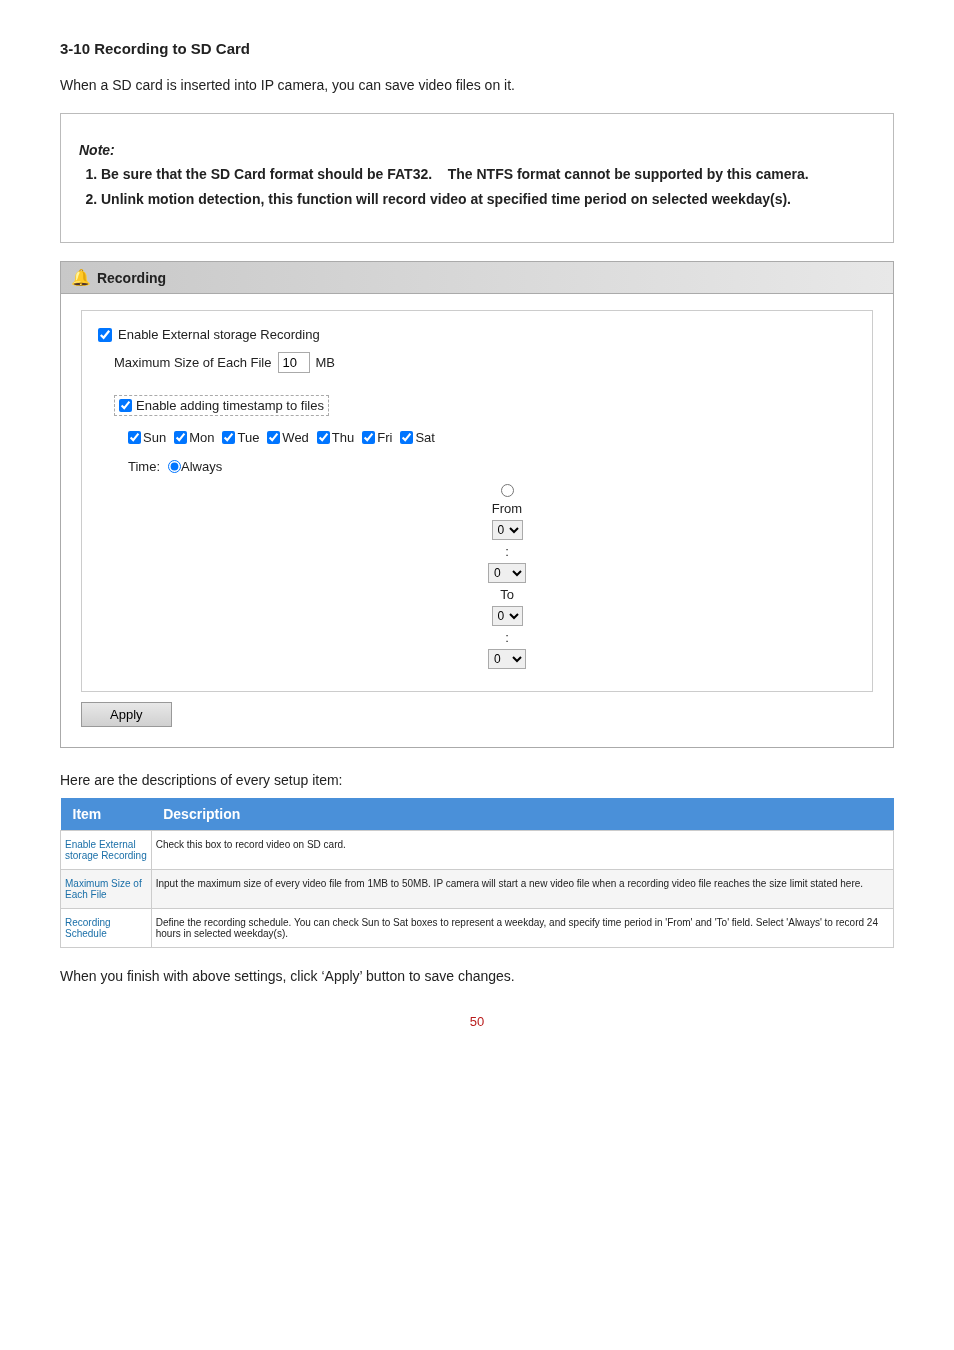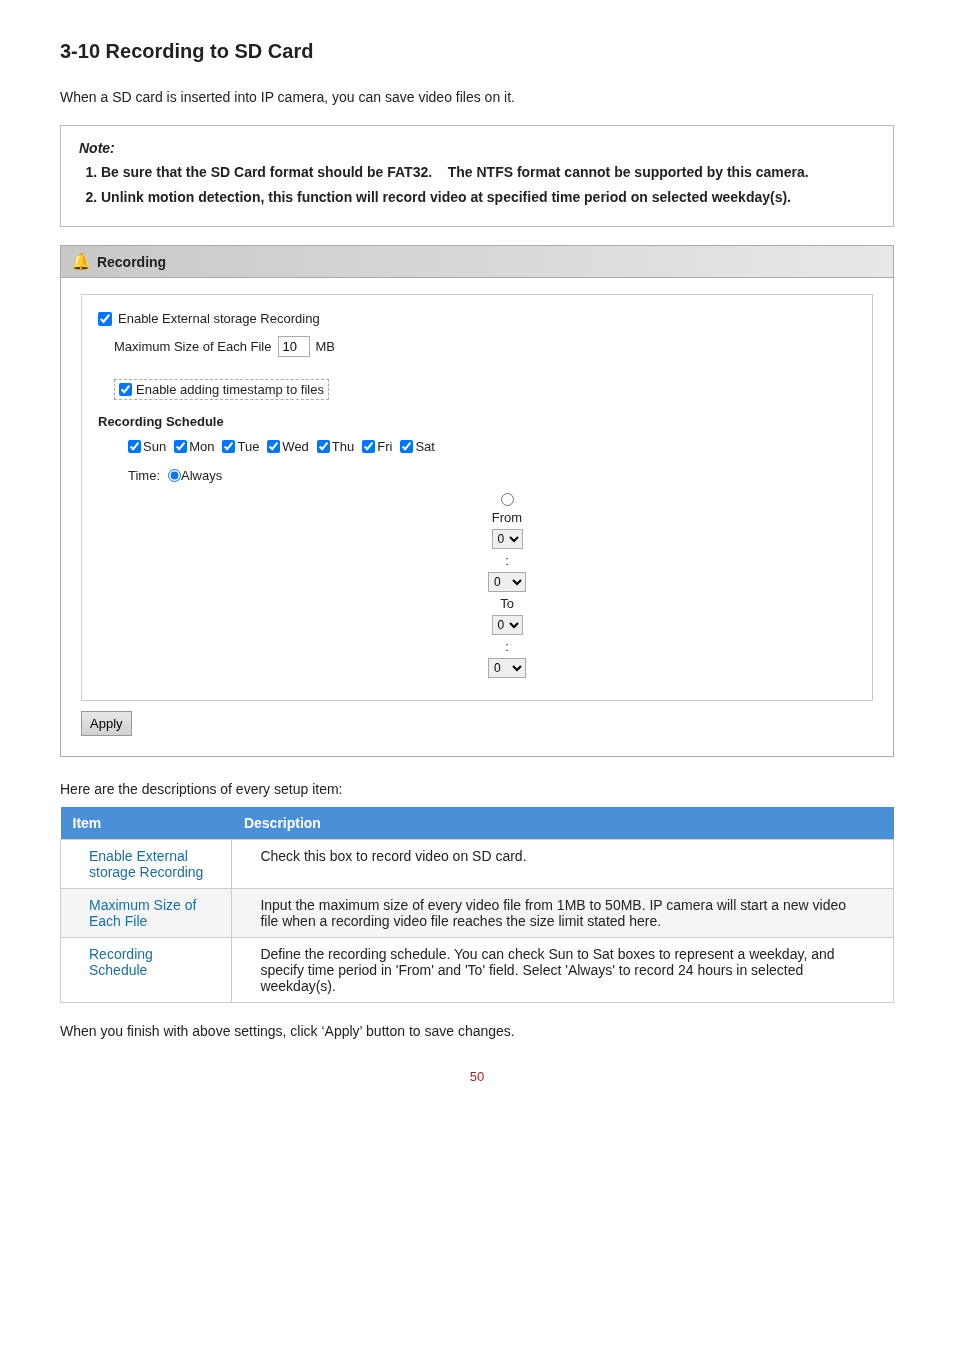--- a/index.html
+++ b/index.html
@@ -7,33 +7,33 @@
       font-family: Arial, Helvetica, sans-serif;
       font-size: 14px;
       background: #fff;
       color: #222;
       padding: 40px 60px;
       max-width: 954px;
       margin: 0 auto;
     }
 
     h1.page-title {
-      font-size: 20px;
-      font-weight: bold;
-      margin-bottom: 26px;
+      font-size: 15px;
+      font-weight: bold;
+      margin-bottom: 20px;
     }
 
     .intro-text {
       font-size: 14px;
       margin-bottom: 20px;
     }
 
     .note-box {
       border: 1.5px solid #bbb;
-      padding: 14px 18px;
+      padding: 28px 18px;
       margin-bottom: 18px;
       background: #fff;
     }
 
     .note-box .note-label {
       font-weight: bold;
       font-style: italic;
       margin-bottom: 6px;
       font-size: 14px;
     }
@@ -172,21 +172,21 @@
 
     .from-to-row select {
       font-size: 12px;
       padding: 1px;
       border: 1px solid #aaa;
     }
 
     .apply-btn {
       background: linear-gradient(to bottom, #e8e8e8, #d0d0d0);
       border: 1px solid #999;
-      padding: 4px 8px;
+      padding: 4px 28px;
       font-size: 13px;
       cursor: pointer;
       margin-top: 10px;
     }
 
     .descriptions-label {
       font-size: 14px;
       margin-bottom: 10px;
     }
 
@@ -200,22 +200,22 @@
       background: #4a90d9;
       color: #fff;
       text-align: left;
       padding: 8px 12px;
       font-size: 14px;
       font-weight: bold;
     }
 
     table.desc-table td {
       border: 1px solid #ccc;
-      padding: 8px 28px;
-      font-size: 14px;
+      padding: 8px 4px;
+      font-size: 10px;
       vertical-align: top;
     }
 
     table.desc-table tr:nth-child(even) td {
       background: #f5f5f5;
     }
 
     table.desc-table tr:nth-child(odd) td {
       background: #fff;
     }
@@ -272,21 +272,20 @@
       <span>MB</span>
     </div>
 
     <div class="timestamp-row">
       <div class="dotted-box">
         <input type="checkbox" checked="" style="">
         <label>Enable adding timestamp to files</label>
       </div>
     </div>
 
-    <div class="recording-schedule-label">Recording Schedule</div>
 
     <div class="days-row">
       <div class="day-item">
         <input type="checkbox" checked="" style="">
         <span>Sun</span>
       </div>
       <div class="day-item">
         <input type="checkbox" checked="" style="">
         <span>Mon</span>
       </div>

